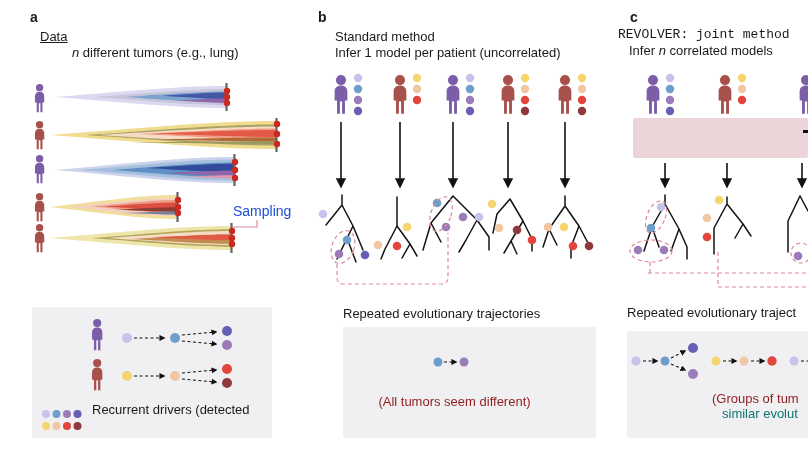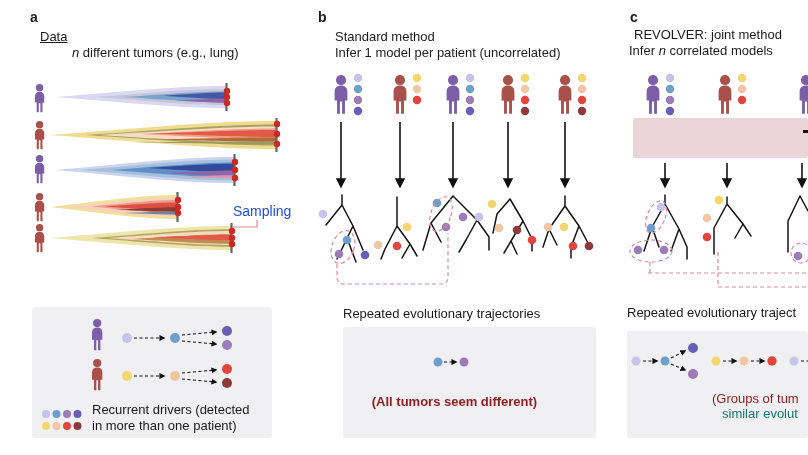--- a/index.html
+++ b/index.html
@@ -294,27 +294,26 @@
       <line class="kdash" x1="801" y1="361" x2="810" y2="361"></line>
       <circle cx="794" cy="361" r="4.5" fill="#c7c3ea"></circle>
     </g>
   </svg>
 
   <div class="t letter" style="left:30px;top:10px;">a</div>
   <div class="t" style="left:40px;top:29px;text-decoration:underline;">Data</div>
   <div class="t" style="left:40px;top:45px;margin-left:32px;"><span class="it">n</span><span> different tumors (e.g., lung)</span></div>
   <div class="t big" style="left: 233px; top: 204px; color: #1d4ed8;">Sampling</div>
   <div class="t small" style="left:92px;top:402px;">Recurrent drivers (detected</div>
-  <div class="t small" style="left:92px;top:418px;">in more than one patient)</div>
 
   <div class="t letter" style="left:318px;top:10px;">b</div>
   <div class="t" style="left:335px;top:29px;">Standard method</div>
   <div class="t" style="left:335px;top:45px;">Infer 1 model per patient (uncorrelated)</div>
   <div class="t" style="left:343px;top:306px;">Repeated evolutionary trajectories</div>
-  <div class="t center" style="left: 343px; top: 394px; width: 223px; color: rgb(143, 29, 29); font-weight: bold;">(All tumors seem different)</div>
+  <div class="t center" style="left: 343px; top: 394px; width: 223px; color: rgb(143, 29, 29);">(All tumors seem different)</div>
 
   <div class="t letter" style="left:630px;top:10px;">c</div>
-  <div class="t" style="left:634px;top:27px;">REVOLVER: joint method</div>
+  <div class="t" style="left:618px;top:27px;font-family:Liberation Mono, monospace;">REVOLVER: joint method</div>
   <div class="t" style="left:629px;top:43px;"><span>Infer </span><span class="it">n</span><span> correlated models</span></div>
   <div class="t" style="left:627px;top:305px;">Repeated evolutionary traject</div>
   <div class="t" style="left: 712px; top: 391px; color: rgb(143, 29, 29);">(Groups of tum</div>
   <div class="t" style="left: 722px; top: 406px; color: #0f766e;">similar evolut</div>
 </div>
 
 </body></html>

